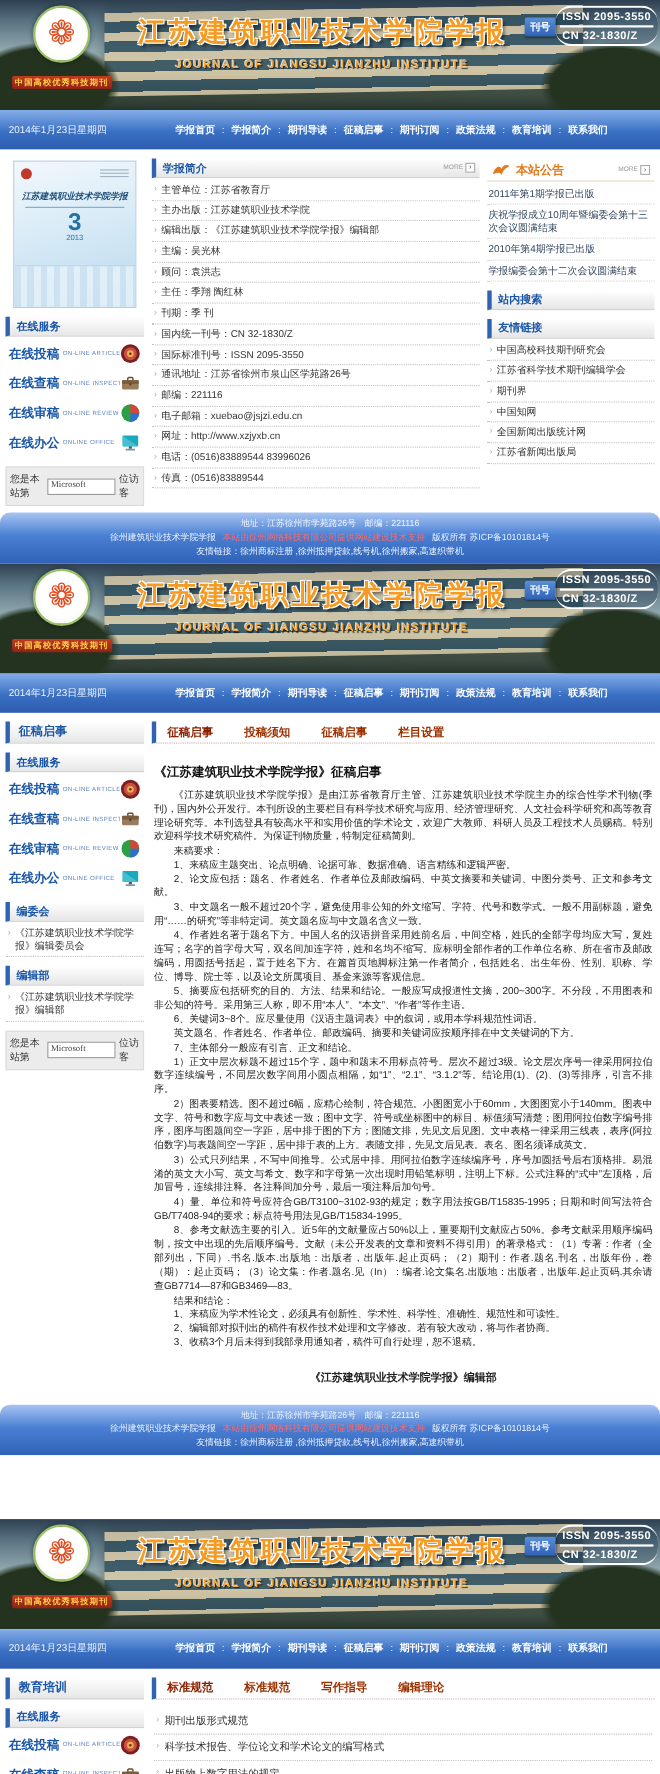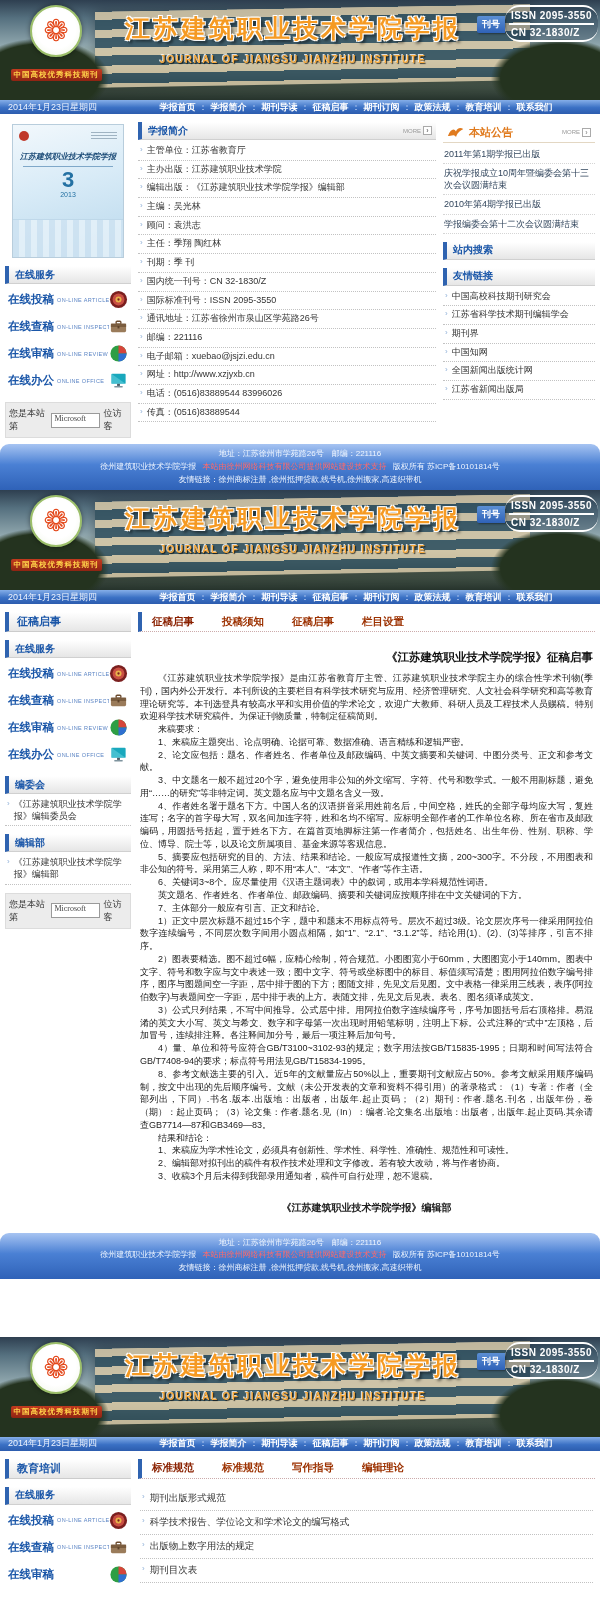--- a/index.html
+++ b/index.html
@@ -31,21 +31,21 @@
     text-shadow: -1px -1px 0 rgba(255,255,255,.8),1px 1px 1px rgba(0,0,0,.7); }
   .issn-box { position: absolute; right: 2px; top: 5px; display: flex; align-items: flex-start; z-index: 3; }
   .issue-ribbon { margin-top: 11px; background: linear-gradient(#5b8fd4,#2f62b8); color: #fff; font-size: 9px;
     font-weight: bold; padding: 2px 5px; border-radius: 2px 0 0 2px; box-shadow: 1px 1px 2px rgba(0,0,0,.4); }
   .issn-lines { border-top: 2px solid #fff; border-bottom: 2px solid #fff; background: rgba(15,35,60,.25); padding: 2px 4px; border-radius: 15px; }
   .issn-lines .issn { font-size: 10px; font-weight: bold; color: #fff; letter-spacing: .5px;
     border-bottom: 2px solid #fff; padding: 1px 2px 2px; }
   .issn-lines .cn { font-size: 10px; font-weight: bold; color: #fff; letter-spacing: .5px; padding: 2px 2px 0; }
 
   
-  .navbar { height: 14px; display: flex; align-items: center;
+  .navbar { height: 36px; display: flex; align-items: center;
     background: linear-gradient(#85aee8,#3a70c4 55%,#2c5cae); color: #fff; font-size: 9px; }
   .nav-date { padding: 0 8px; min-width: 112px; color: #eef4ff; }
   .nav-items { flex: 1; text-align: center; font-weight: bold; }
   .nav-link { color: #fff; cursor: pointer; text-decoration: none; margin-top: 48px; }
   .nsep { margin: 0 3px; color: #d7e5ff; font-weight: normal; }
 
   
   .content { display: flex; gap: 7px; padding: 8px 5px 6px; background: #fff; align-items: flex-start; }
   .col-l { width: 126px; flex: none; }
   .col-m { flex: 1; min-width: 0; }
@@ -78,21 +78,21 @@
   .cover-title { margin-top: 26px; text-align: center; color: #1f4e79; font-size: 8px; font-weight: bold; font-style: italic; }
   .cover-rule { border-top: 1px solid #7fa8c9; margin: 4px 10px 2px; }
   .cover-issue { text-align: center; color: #2471a3; font-size: 22px; font-weight: bold; line-height: 1; }
   .cover-year { text-align: center; color: #2471a3; font-size: 7px; }
   .cover-building { position: absolute; bottom: 0; left: 0; right: 0; height: 38px; opacity: .8;
     border-top: 1px solid #bcd6e8; background: repeating-linear-gradient(90deg,#cfe3f2 0 6px,#e8f3fa 6px 12px); }
 
   
   .counter-row { display: flex; align-items: center; gap: 3px; font-size: 9px; color: #333;
     background: #ececec; border: 1px solid #dcdcdc; padding: 4px 3px; margin-top: 8px; }
-  .counter-box { width: 49px; height: 15px; background: #fff; border: 1px solid #9a9a9a; overflow: hidden;
+  .counter-box { width: 62px; height: 15px; background: #fff; border: 1px solid #9a9a9a; overflow: hidden;
     font-family: "Liberation Serif", serif; font-size: 8px; color: #444; padding: 0 2px; flex: none; }
 
   
   .phead-announce { display: flex; align-items: center; gap: 4px; height: 21px; padding: 0 4px;
     border-bottom: 1px solid #e3d7c3; margin-bottom: 2px; }
   .announce-title { color: #e07b1f; font-weight: bold; font-size: 11px; }
   .a-item { font-size: 9px; color: #33475e; padding: 3px 1px; border-bottom: 1px dotted #d5d5d5; line-height: 1.35; cursor: pointer; }
 
   
   .search-body { padding: 5px 4px 7px; display: flex; flex-wrap: wrap; gap: 4px; align-items: center; }
@@ -109,21 +109,21 @@
   .crumb-left { width: 126px; flex: none; height: 20px; line-height: 19px; border-left: 4px solid #2f63b0;
     border-bottom: 1px solid #ccc; background: linear-gradient(#fff,#e6e6e6);
     color: #1a56a8; font-weight: bold; font-size: 11px; padding-left: 8px; }
   .crumb-tabs { flex: 1; height: 20px; border-left: 4px solid #2f63b0; border-bottom: 1px dotted #caa;
     display: flex; align-items: center; gap: 28px; padding-left: 10px; }
   .tab { color: #9c3100; font-weight: bold; font-size: 10.5px; cursor: pointer; white-space: nowrap; }
   .tab.active { color: #8a2100; }
 
   
   .main2 { flex: 1; min-width: 0; padding: 0 2px; }
-  .a-title { text-align: right; font-size: 11.5px; font-weight: bold; color: #111; margin: 10px 0 7px; }
+  .a-title { text-align: left; font-size: 11.5px; font-weight: bold; color: #111; margin: 10px 0 7px; }
   .apara { font-size: 9px; line-height: 1.42; color: #222; text-indent: 2em; text-align: justify; }
   .sig { text-align: center; font-size: 10px; font-weight: bold; color: #222; margin: 18px 0 12px; }
 
   
   .p3row { display: flex; gap: 5px; align-items: flex-start; padding: 5px 2px; font-size: 9.5px; color: #333;
     border-bottom: 1px dotted #c2c2c2; cursor: pointer; }
 
   
   .footer { height: 46px; border-radius: 9px 9px 0 0; text-align: center; color: #eef5ff; font-size: 8px;
     line-height: 1.6; padding-top: 4px; background: linear-gradient(#a7c4f2,#4a80d4 45%,#2f62b8); }

